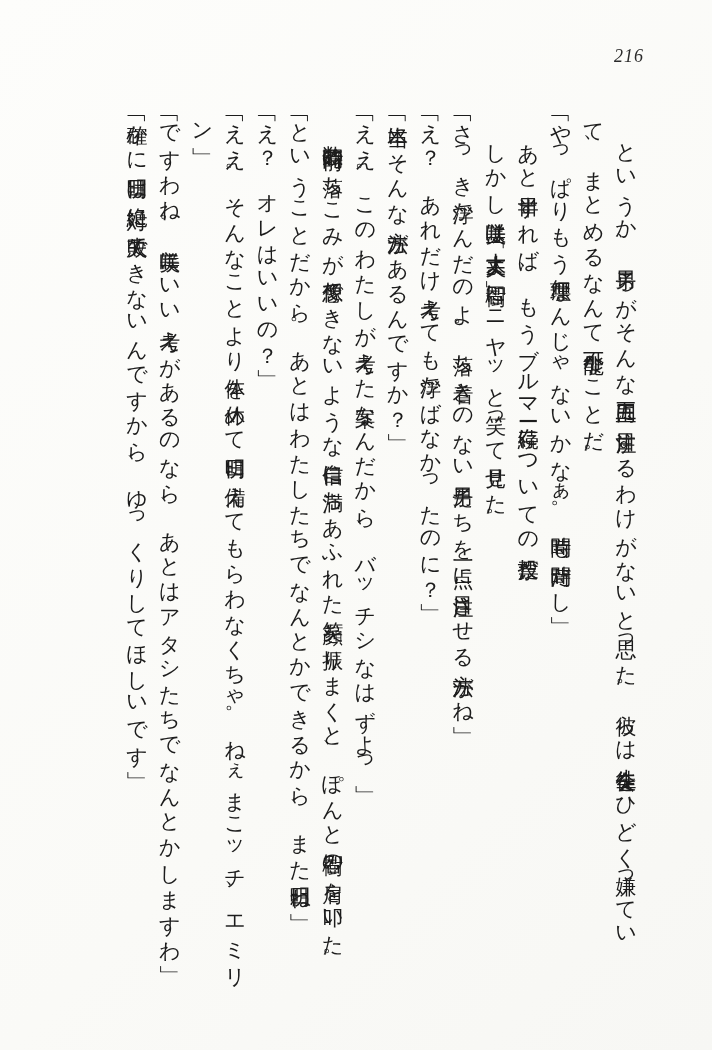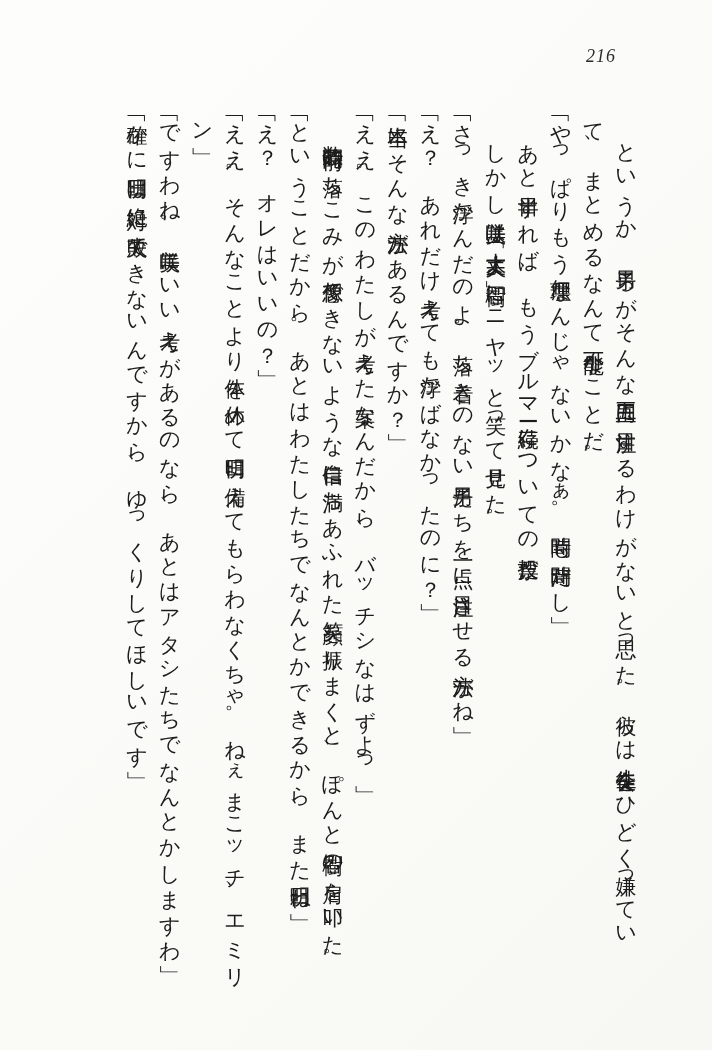--- a/index.html
+++ b/index.html
@@ -15,21 +15,21 @@
     font-family: "Liberation Serif", "DejaVu Serif", serif;
   }
   .page {
     position: absolute;
     inset: 0;
     background: linear-gradient(135deg, #fdfdfb 0%, #fafaf7 60%, #f7f7f4 100%);
   }
   .page-number {
     position: absolute;
     top: 46px;
-    left: 586px;
+    left: 614px;
     font-size: 18px;
     font-style: italic;
     letter-spacing: 1px;
     color: #2a2a2a;
   }
   .text-block {
     position: absolute;
     top: 108px;
     right: 70px;
     height: 872px;

